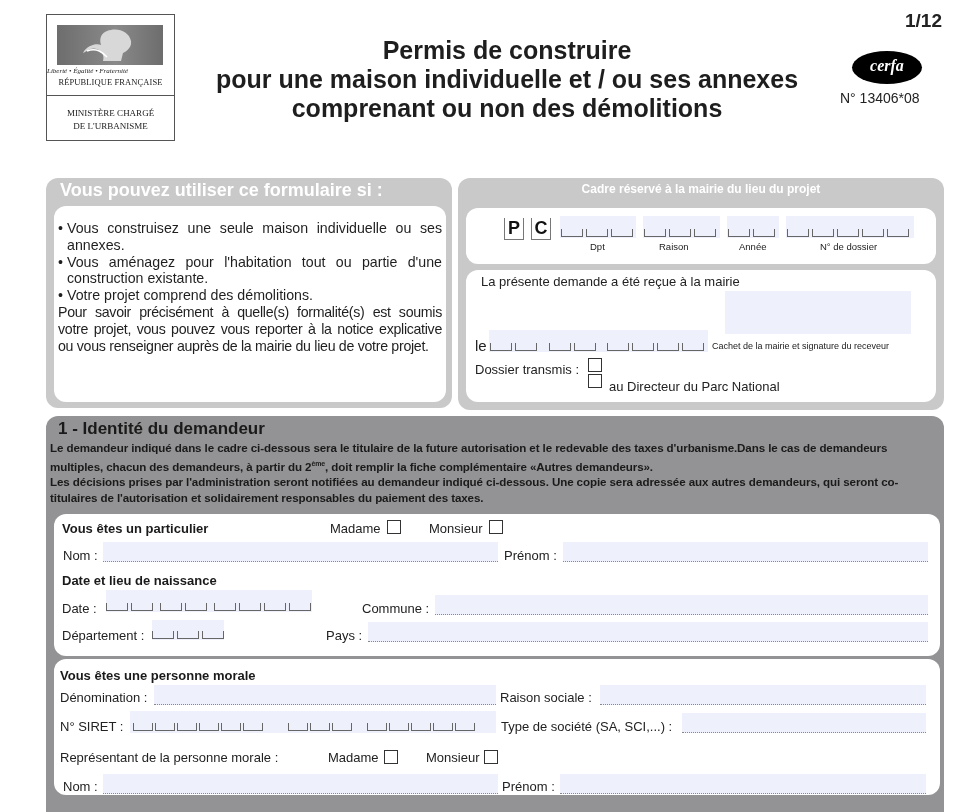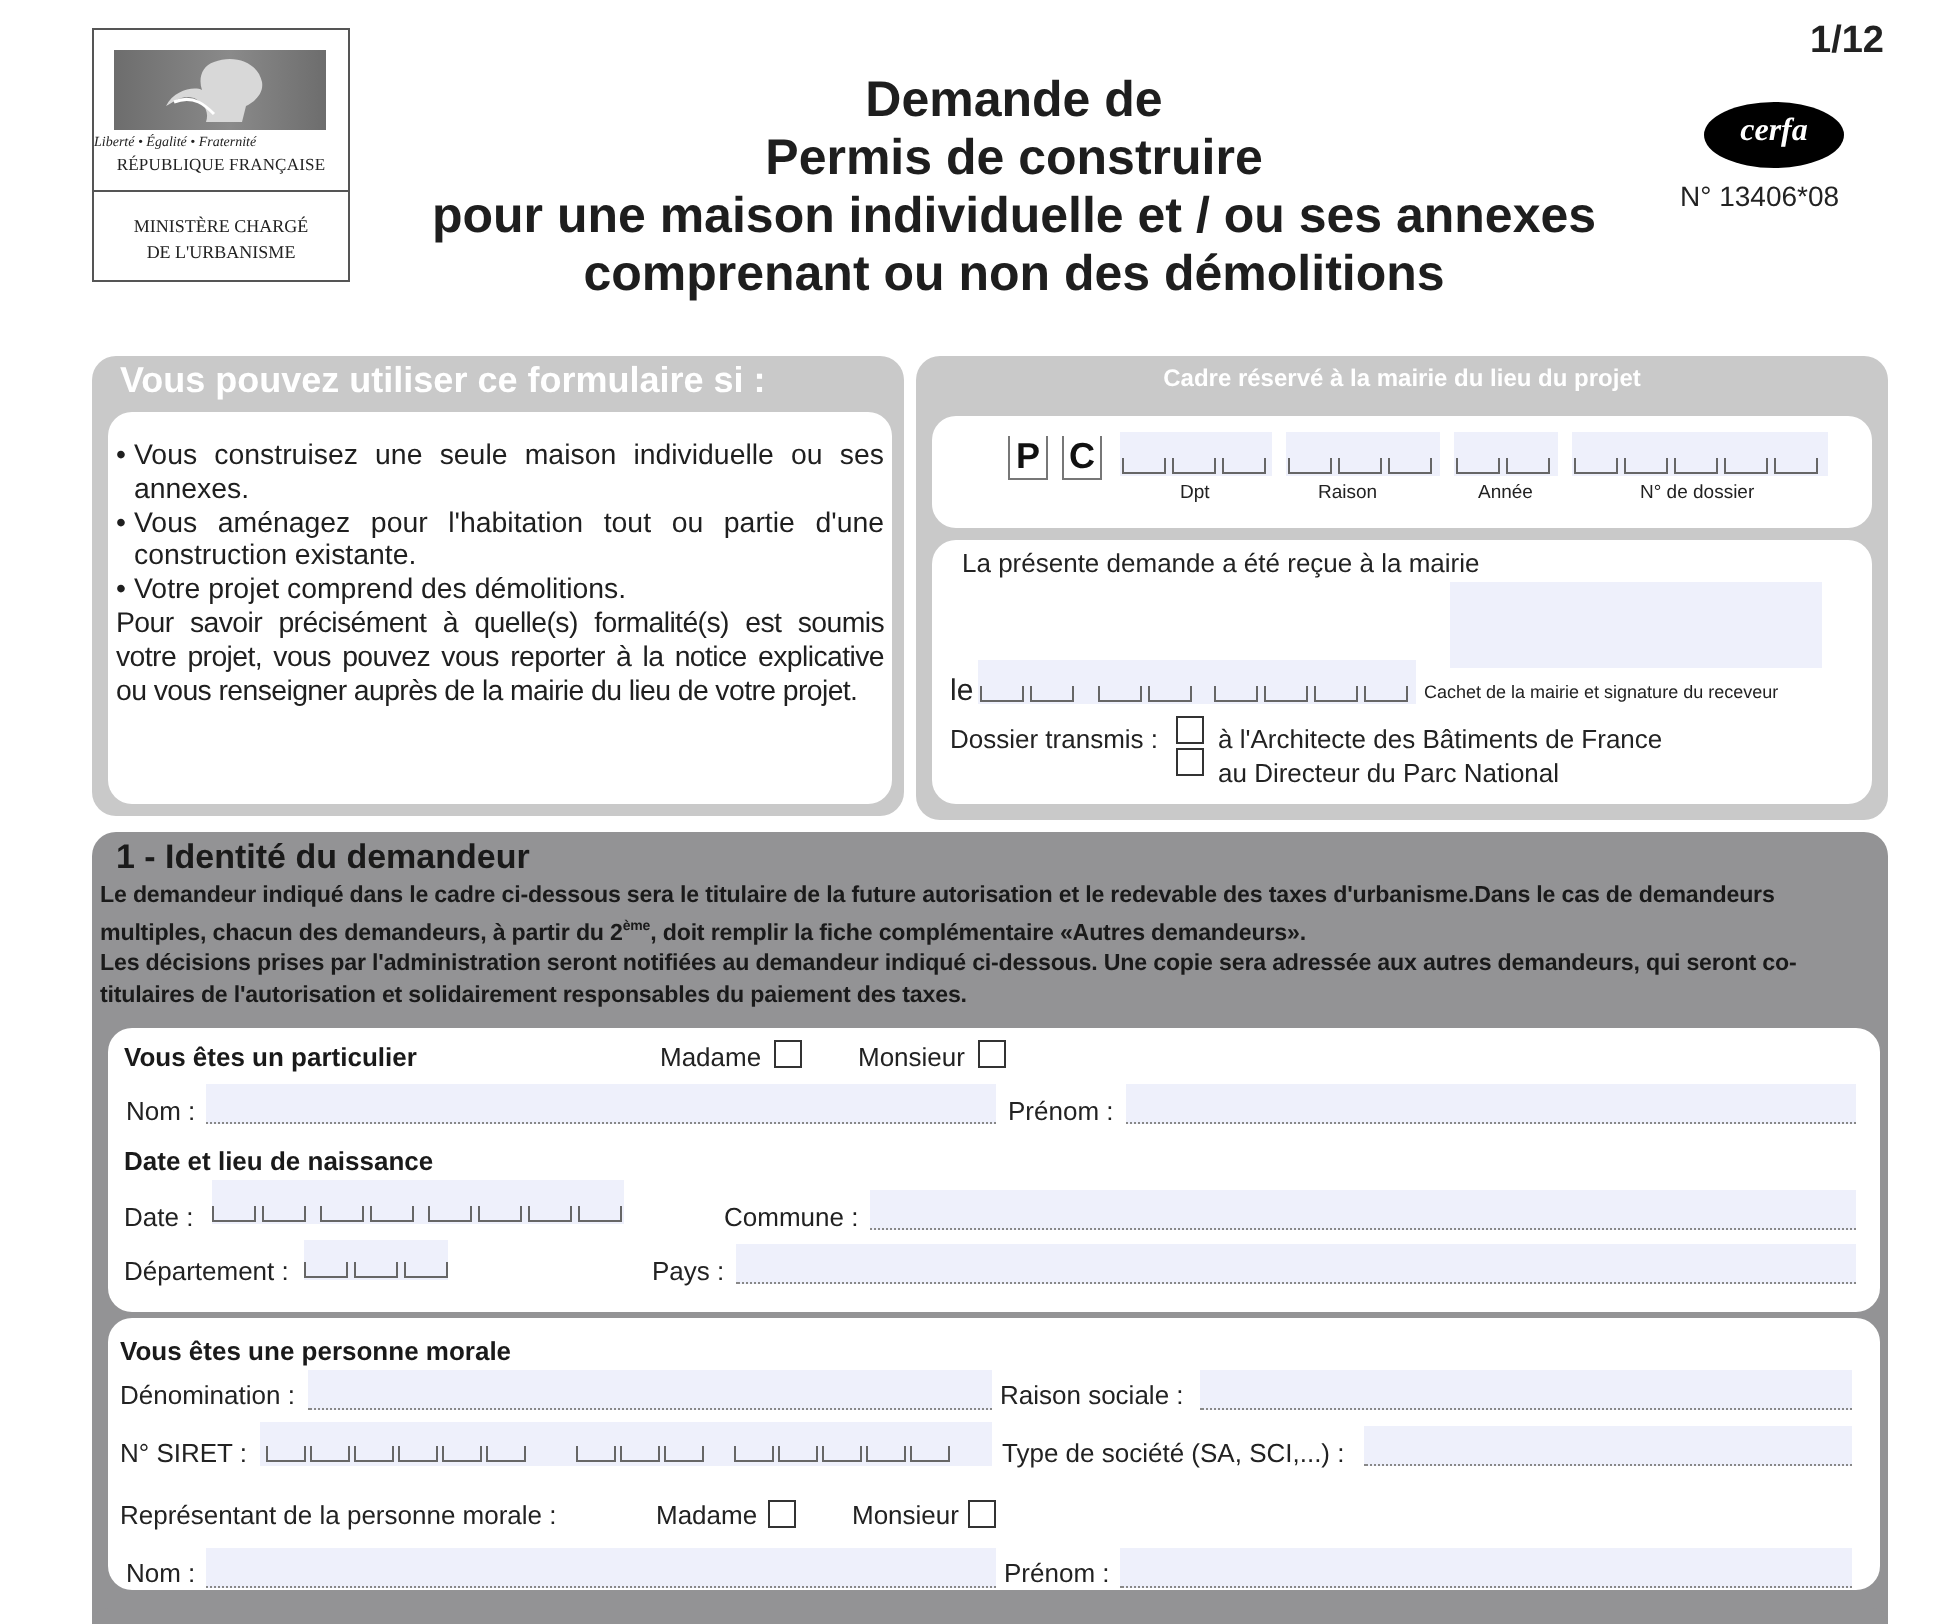--- a/index.html
+++ b/index.html
@@ -70,21 +70,20 @@
   <div class="motto">Liberté • Égalité • Fraternité</div>
   <div class="republique">RÉPUBLIQUE FRANÇAISE</div>
   <div class="logo-sep"></div>
   <div class="ministere">
     <div>MINISTÈRE CHARGÉ</div>
     <div>DE L'URBANISME</div>
   </div>
 </div>
 
 <div class="abs title">
-  <div>Demande de</div>
   <div>Permis de construire</div>
   <div>pour une maison individuelle et / ou ses annexes</div>
   <div>comprenant ou non des démolitions</div>
 </div>
 
 <div class="abs page-num">1/12</div>
 <div class="abs cerfa-logo">cerfa</div>
 <div class="abs cerfa-num">N° 13406*08</div>
 
 <div class="abs gray-box box-left">
@@ -158,21 +157,20 @@
       <div class="cells" style="left:118px; top:13px;">
           <div class="cell"></div>
           <div class="cell"></div>
           <div class="cell"></div>
           <div class="cell"></div>
         </div>
     </div>
     <div class="small-lbl" style="left:246px; top:71px; font-size:9px;">Cachet de la mairie et signature du receveur</div>
     <div class="lbl" style="left:9px; top:92px;text-align:center;">Dossier transmis :</div>
     <span class="chk abs" style="left:122px; top:88px;"></span>
-    <div class="lbl" style="left:143px; top:92px;">à l'Architecte des Bâtiments de France</div>
     <span class="chk abs" style="left:122px; top:104px;"></span>
     <div class="lbl" style="left:143px; top:109px;">au Directeur du Parc National</div>
   </div>
 </div>
 
 <div class="abs sec1">
   <div class="sec1-title">1 - Identité du demandeur</div>
   <div class="sec1-desc">
     <span>Le demandeur indiqué dans le cadre ci-dessous sera le titulaire de la future autorisation et le redevable des taxes d'urbanisme.Dans le cas de demandeurs multiples, chacun des demandeurs, à partir du 2</span><sup>ème</sup><span>, doit remplir la fiche complémentaire «Autres demandeurs».</span><br>
     <span>Les décisions prises par l'administration seront notifiées au demandeur indiqué ci-dessous. Une copie sera adressée aux autres demandeurs, qui seront co-titulaires de l'autorisation et solidairement responsables du paiement des taxes.</span>

